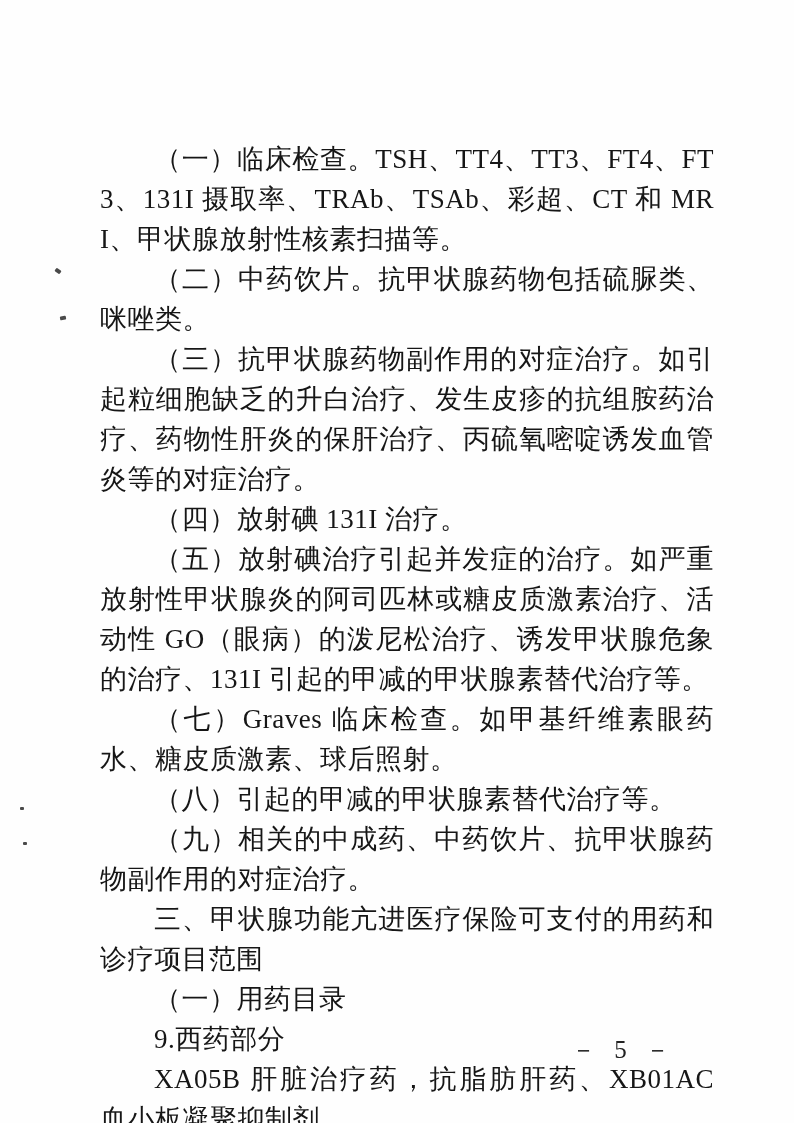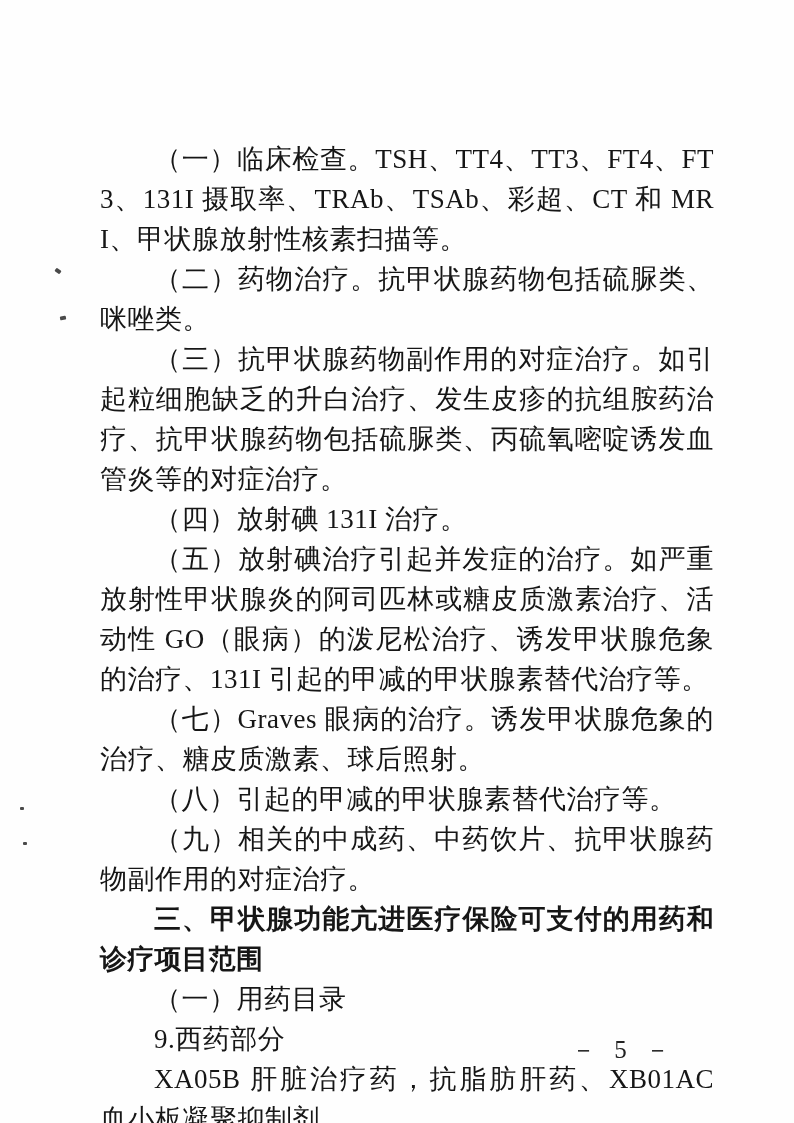--- a/index.html
+++ b/index.html
@@ -26,21 +26,21 @@
   .content p {
     margin: 0;
     font-size: 27px;
     line-height: 40px;
     text-indent: 2em;
     text-align: justify;
     letter-spacing: 0.5px;
     word-break: break-all;
   }
   .content p.heading {
-    font-weight: bold;
+    font-weight: normal;
     font-family: "Liberation Sans", "DejaVu Sans", sans-serif;
     letter-spacing: 0.2px;
   }
   .page-number {
     position: absolute;
     right: 118px;
     top: 1033px;
     font-size: 25px;
     letter-spacing: 6px;
     color: #222;
@@ -56,25 +56,25 @@
   .speck.s3 { left: 20px; top: 807px; width: 4px; height: 3px; }
   .speck.s4 { left: 23px; top: 842px; width: 4px; height: 3px; }
 </style>
 </head>
 <body>
 
 <div class="page">
 
   <div class="content">
     <p>（一）临床检查。TSH、TT4、TT3、FT4、FT3、131I 摄取率、TRAb、TSAb、彩超、CT 和 MRI、甲状腺放射性核素扫描等。</p>
-    <p>（二）药物治疗。抗甲状腺药物包括硫脲类、咪唑类。</p>
-    <p>（三）抗甲状腺药物副作用的对症治疗。如引起粒细胞缺乏的升白治疗、发生皮疹的抗组胺药治疗、抗甲状腺药物包括硫脲类、丙硫氧嘧啶诱发血管炎等的对症治疗。</p>
+    <p>（二）中药饮片。抗甲状腺药物包括硫脲类、咪唑类。</p>
+    <p>（三）抗甲状腺药物副作用的对症治疗。如引起粒细胞缺乏的升白治疗、发生皮疹的抗组胺药治疗、药物性肝炎的保肝治疗、丙硫氧嘧啶诱发血管炎等的对症治疗。</p>
     <p>（四）放射碘 131I 治疗。</p>
     <p>（五）放射碘治疗引起并发症的治疗。如严重放射性甲状腺炎的阿司匹林或糖皮质激素治疗、活动性 GO（眼病）的泼尼松治疗、诱发甲状腺危象的治疗、131I 引起的甲减的甲状腺素替代治疗等。</p>
-    <p>（七）Graves 眼病的治疗。诱发甲状腺危象的治疗、糖皮质激素、球后照射。</p>
+    <p>（七）Graves 临床检查。如甲基纤维素眼药水、糖皮质激素、球后照射。</p>
     <p>（八）引起的甲减的甲状腺素替代治疗等。</p>
     <p>（九）相关的中成药、中药饮片、抗甲状腺药物副作用的对症治疗。</p>
     <p class="heading">三、甲状腺功能亢进医疗保险可支付的用药和诊疗项目范围</p>
     <p>（一）用药目录</p>
     <p>9.西药部分</p>
     <p>XA05B 肝脏治疗药，抗脂肪肝药、XB01AC 血小板凝聚抑制剂，</p>
   </div>
 
   <div class="page-number">－ 5 －</div>
 

